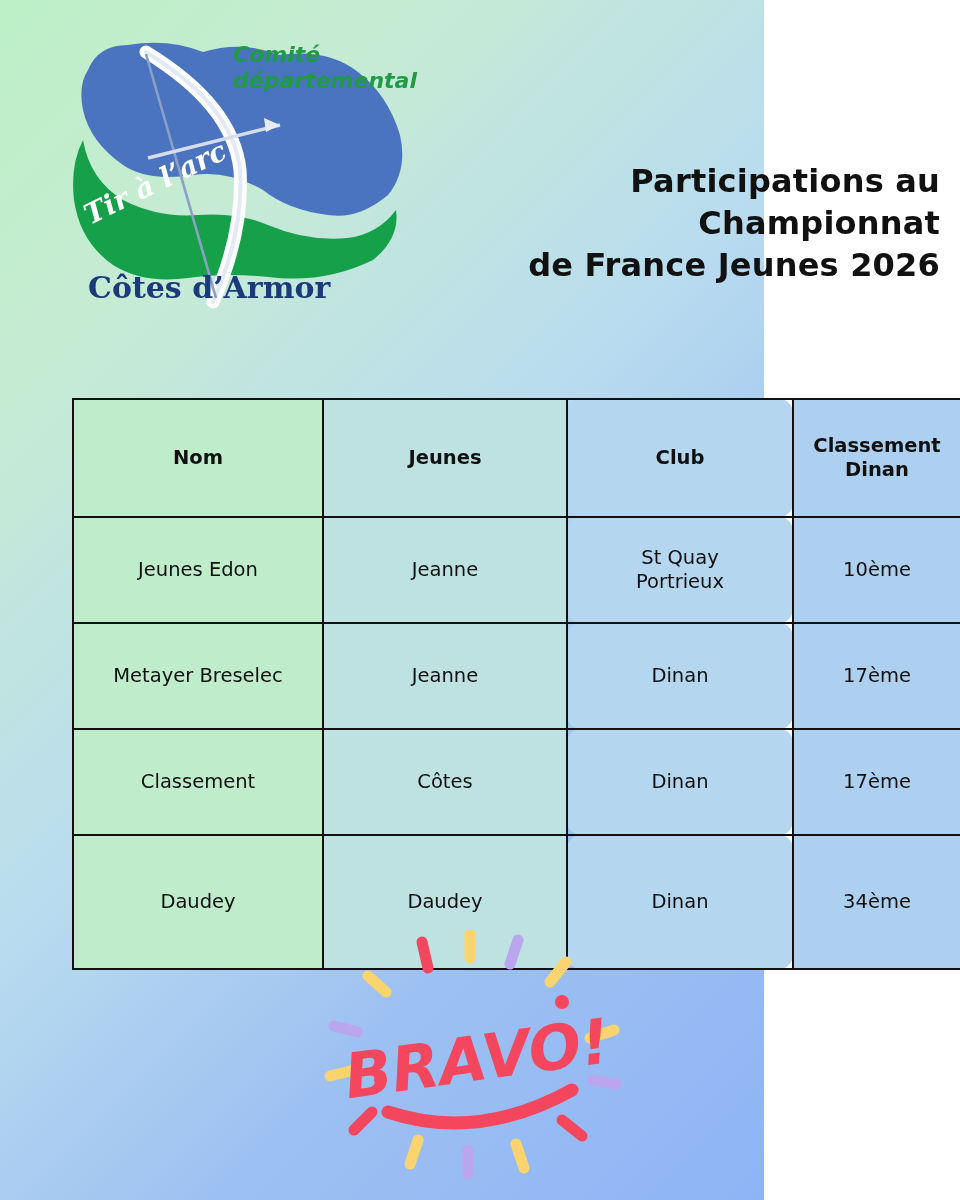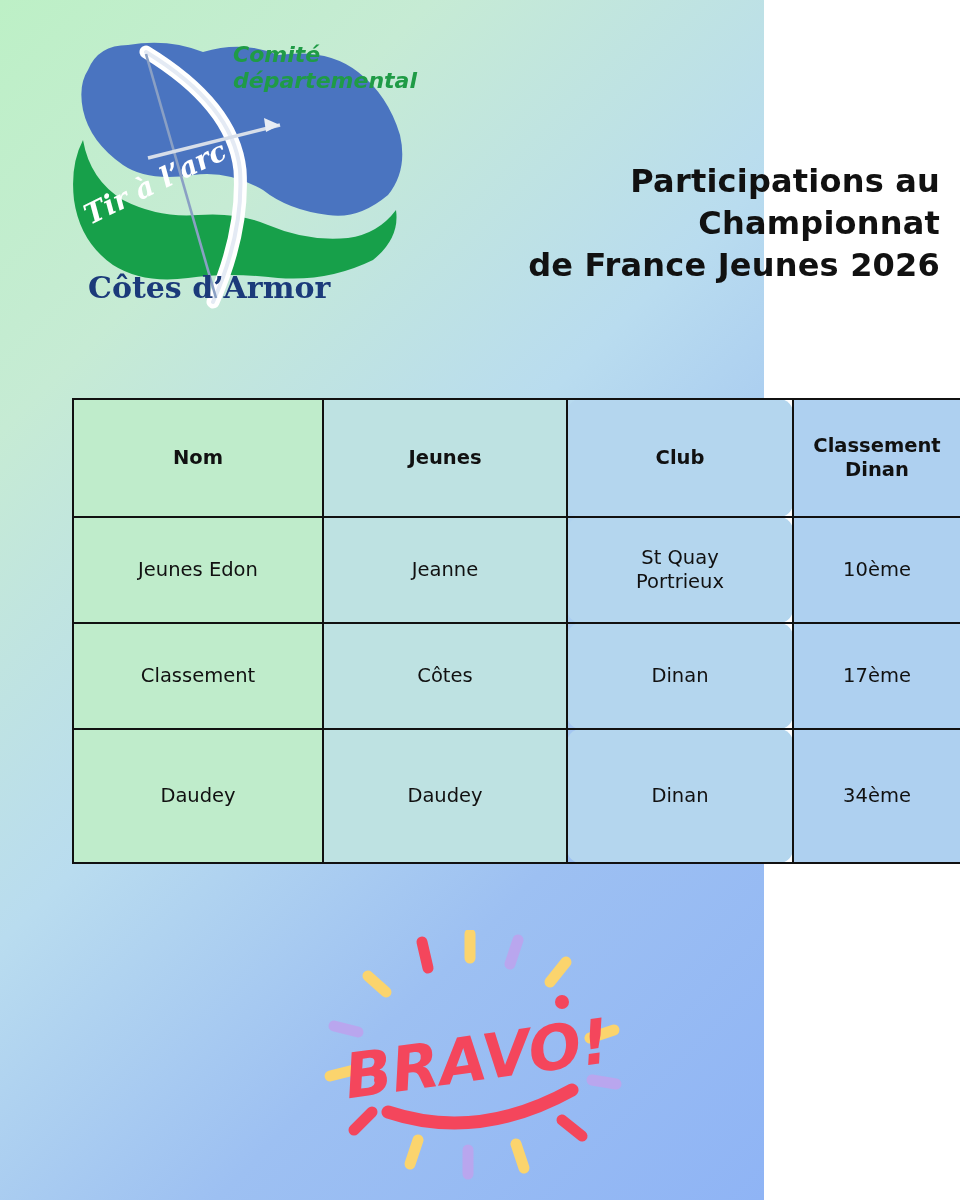--- a/index.html
+++ b/index.html
@@ -168,20 +168,26 @@
       </thead>
       <tbody>
         <tr>
           <td class="cell-0">Jeunes Edon</td>
           <td class="cell-1">Jeanne</td>
           <td class="cell-2">
             <div>St Quay</div>
             <div>Portrieux</div>
           </td>
           <td class="cell-3">10ème</td>
+        </tr>
+        <tr>
+          <td class="cell-0">Metayer Breselec</td>
+          <td class="cell-1">Jeanne</td>
+          <td class="cell-2">Dinan</td>
+          <td class="cell-3">17ème</td>
         </tr>
         <tr>
           <td class="cell-0">Classement</td>
           <td class="cell-1">Côtes</td>
           <td class="cell-2">Dinan</td>
           <td class="cell-3">17ème</td>
         </tr>
         <tr class="tall">
           <td class="cell-0">Daudey</td>
           <td class="cell-1">Daudey</td>

